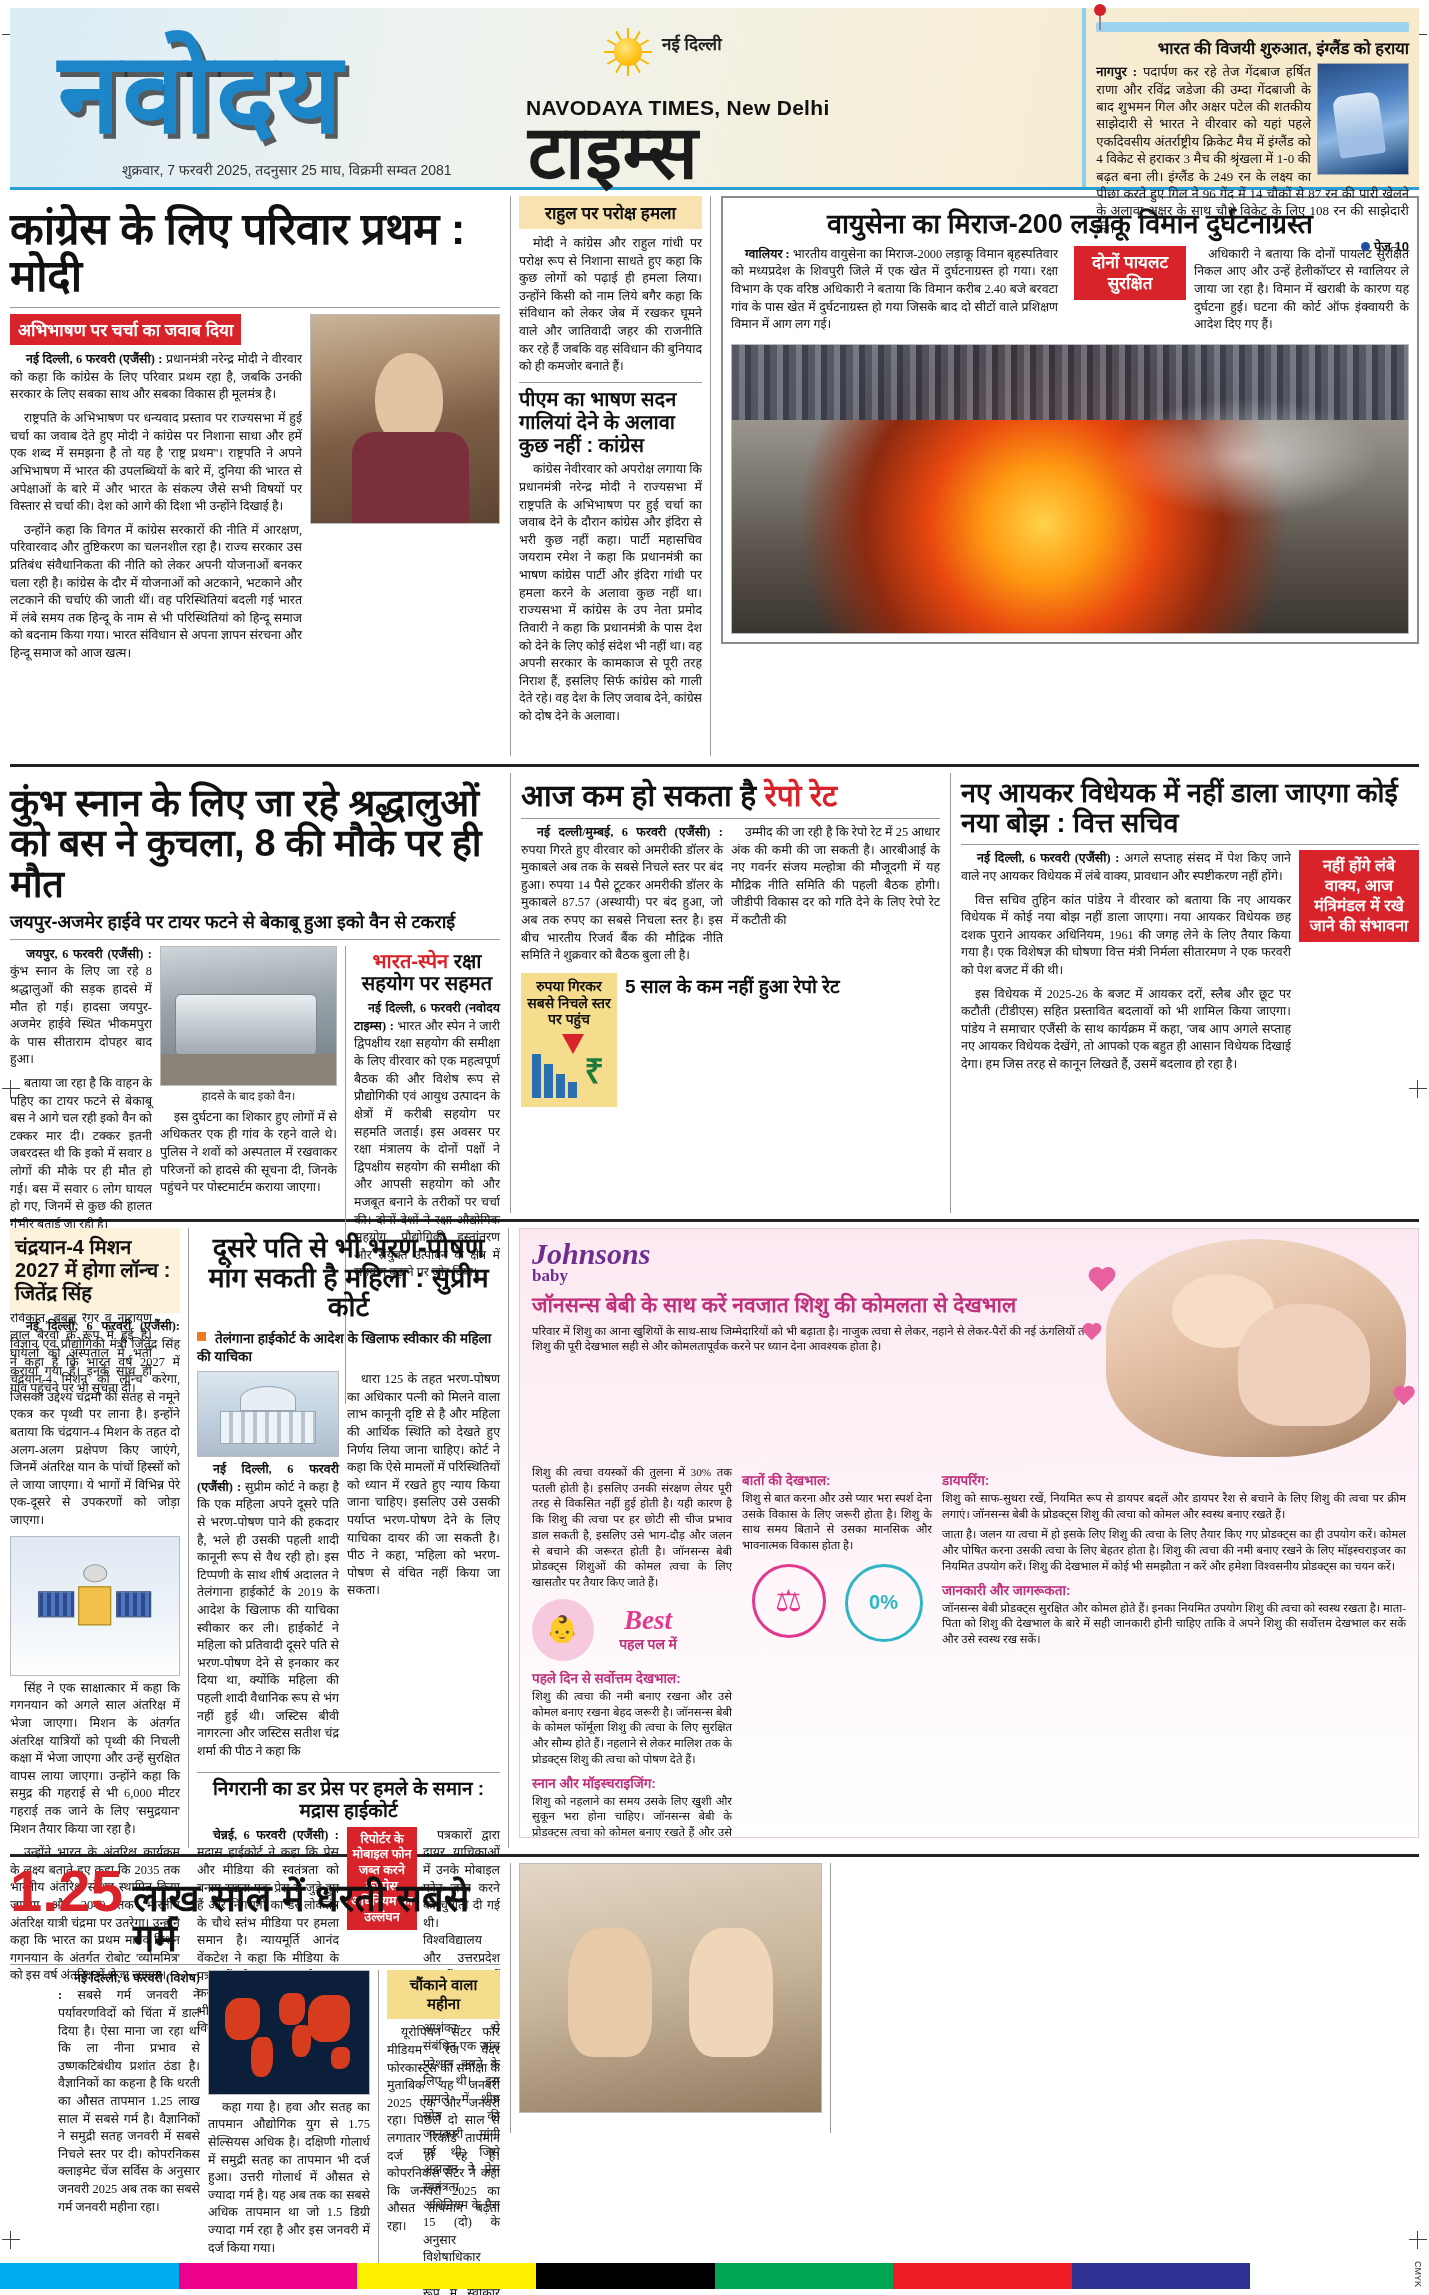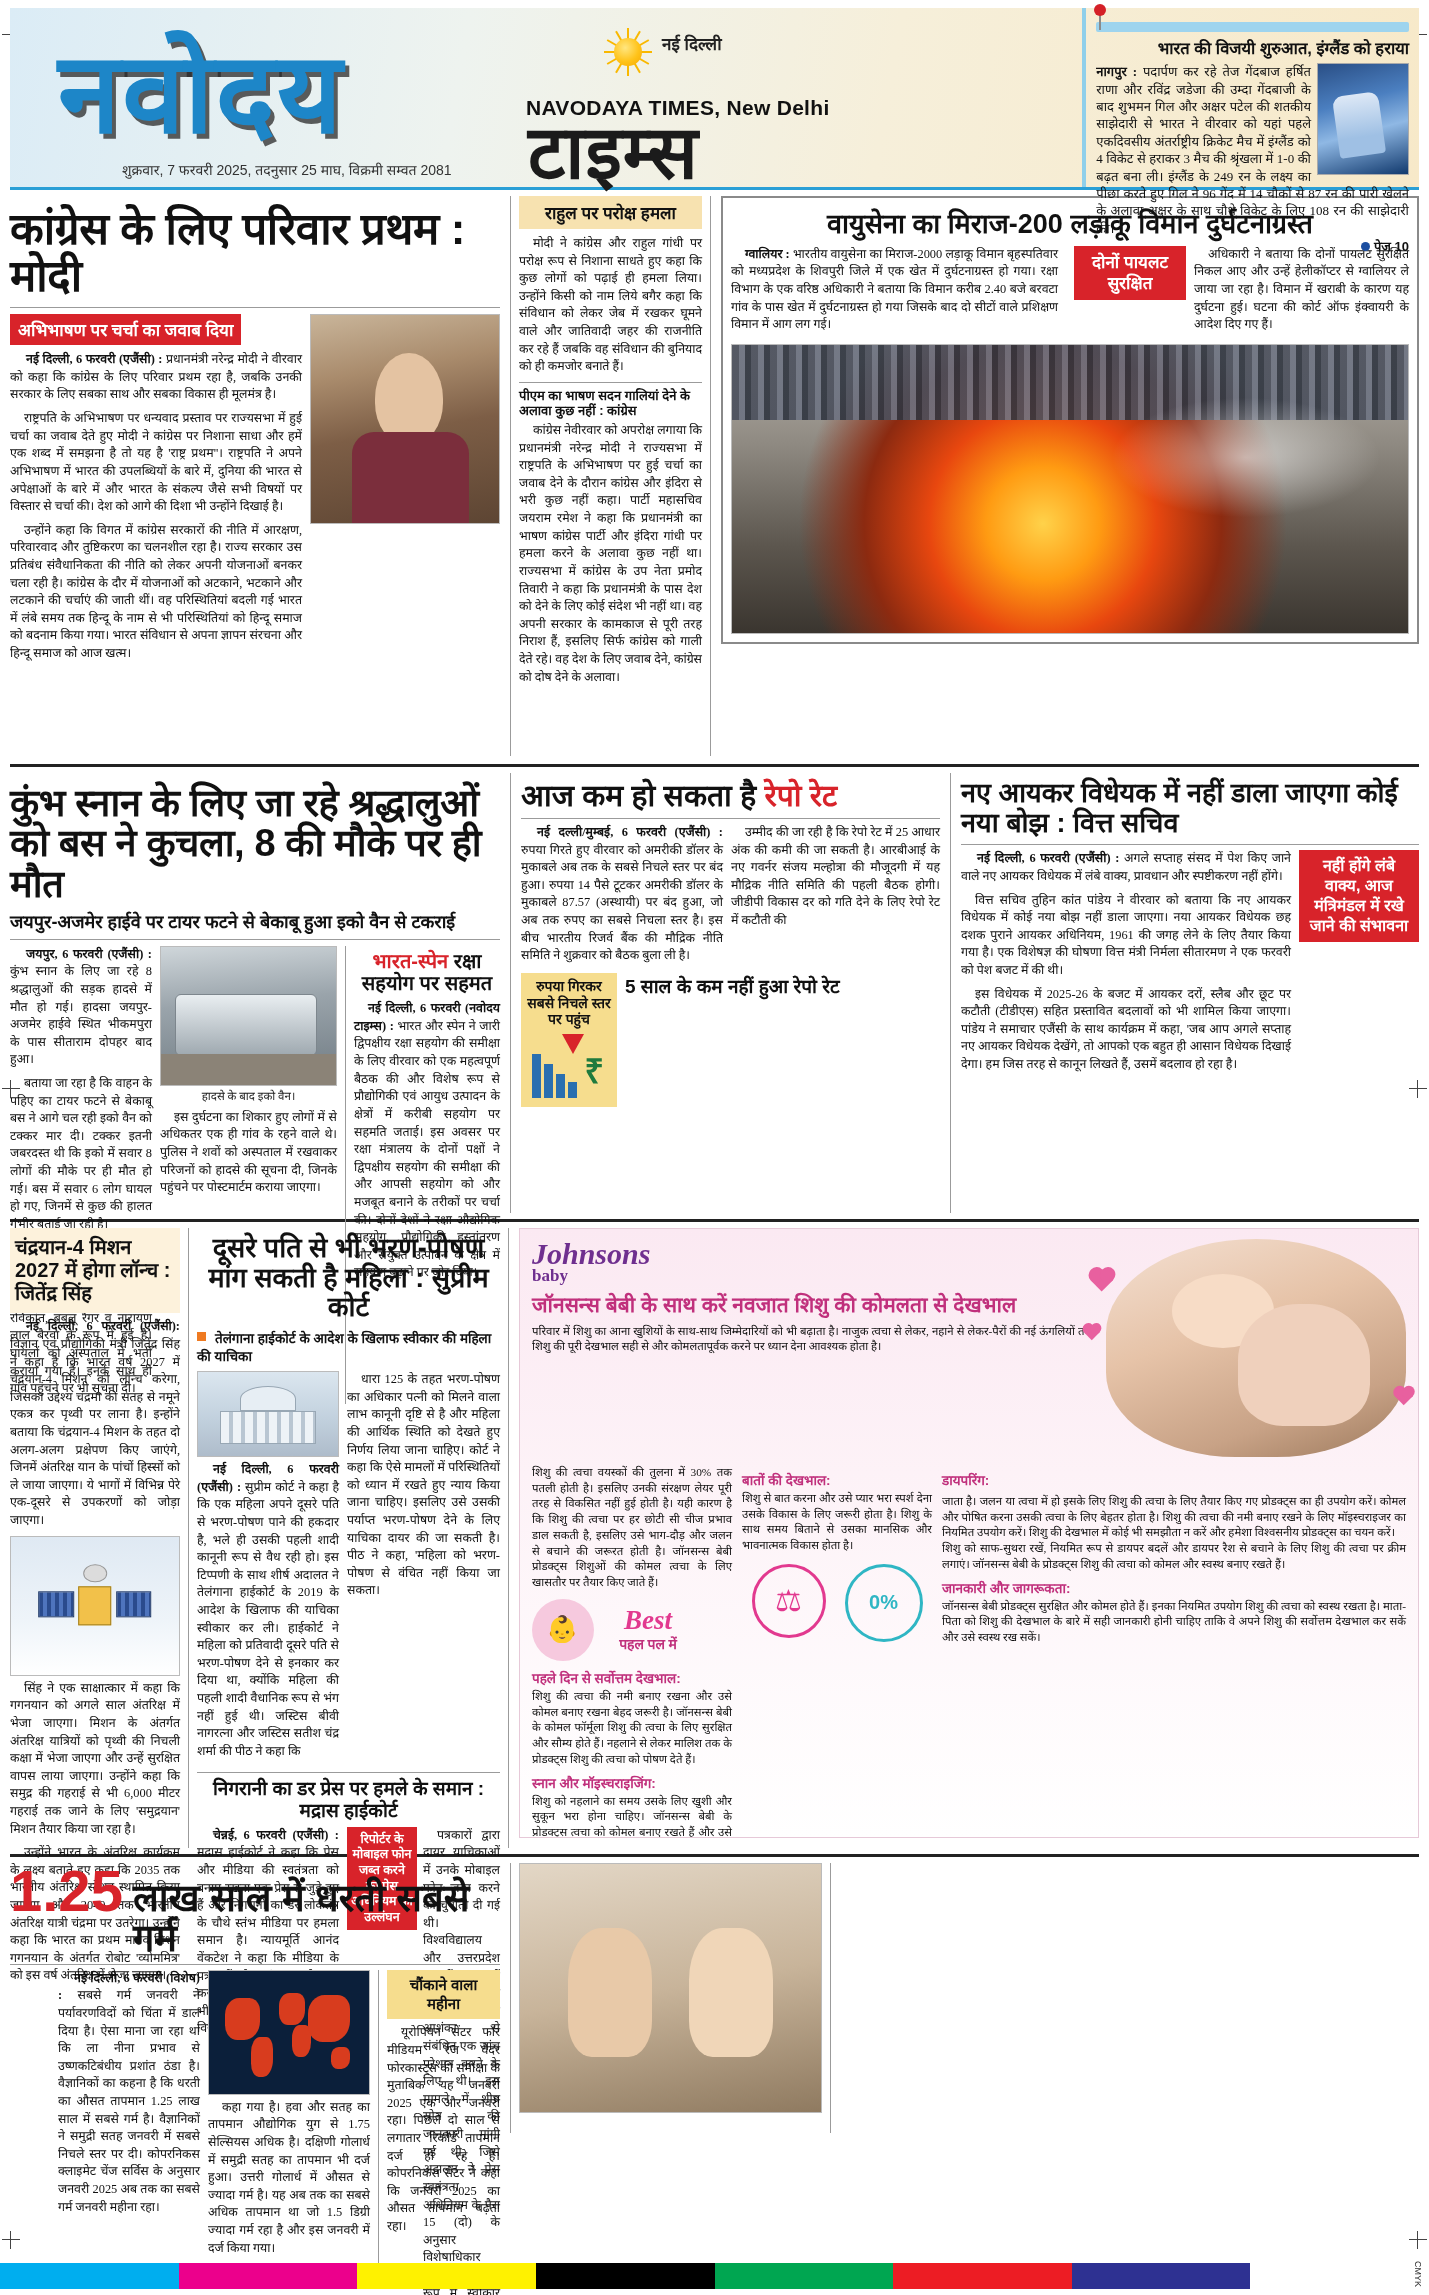--- a/index.html
+++ b/index.html
@@ -76,21 +76,21 @@
   .hrule{ border-top:1px solid #9b9b9b; }
   .hrule-thick{ border-top:3px solid #222; }
 
   h1.head-xl{ font-family:"Liberation Sans",sans-serif; font-weight:700;
     font-size:44px; line-height:1.06; margin:10px 0 8px; letter-spacing:-.4px; }
   h2.head-l{ font-family:"Liberation Sans",sans-serif; font-weight:700;
     font-size:31px; line-height:1.1; margin:6px 0 6px; }
   h3.head-m{ font-family:"Liberation Sans",sans-serif; font-weight:700;
     font-size:22px; line-height:1.14; margin:4px 0 5px; }
   h4.head-s{ font-family:"Liberation Sans",sans-serif; font-weight:700;
-    font-size:13px; line-height:1.16; margin:3px 0 4px; }
+    font-size:20px; line-height:1.16; margin:3px 0 4px; }
   p.body{ font-size:12.4px; line-height:1.42; text-align:justify; margin:0 0 6px; text-indent:14px; }
   p.body.first{ text-indent:16px; }
   .place{ font-weight:700; }
 
   .redband{ background:#d8232a; color:#fff; font-family:"Liberation Sans",sans-serif;
     font-weight:700; font-size:17px; padding:4px 8px; display:inline-block; margin-bottom:6px; }
   .creamband{ background:#f7e2b0; color:#111; font-family:"Liberation Sans",sans-serif;
     font-weight:700; font-size:17px; padding:5px 8px; display:block; text-align:center; }
   .redbox{ background:#d8232a; color:#fff; font-family:"Liberation Sans",sans-serif;
     font-weight:700; font-size:17px; line-height:1.25; padding:6px 8px; text-align:center; }
@@ -505,22 +505,22 @@
             <div class="ad-body">शिशु से बात करना और उसे प्यार भरा स्पर्श देना उसके विकास के लिए जरूरी होता है। शिशु के साथ समय बिताने से उसका मानसिक और भावनात्मक विकास होता है।</div>
 
             <div class="cols" style="justify-content:space-around; margin:10px 0;">
               <div class="scale-icon">⚖</div>
               <div class="pct-badge">0%</div>
             </div>
           </div>
 
           <div style="flex:1;">
             <div class="ad-sec">डायपरिंग:</div>
+            <div class="ad-body">शिशु को साफ-सुथरा रखें, नियमित रूप से डायपर बदलें और डायपर रैश से बचाने के लिए शिशु की त्वचा पर क्रीम लगाएं। जॉनसन्स बेबी के प्रोडक्ट्स शिशु की त्वचा को कोमल और स्वस्थ बनाए रखते हैं।</div>
             <div class="ad-body" style="margin-top:5px;">जाता है। जलन या त्वचा में हो इसके लिए शिशु की त्वचा के लिए तैयार किए गए प्रोडक्ट्स का ही उपयोग करें। कोमल और पोषित करना उसकी त्वचा के लिए बेहतर होता है। शिशु की त्वचा की नमी बनाए रखने के लिए मॉइस्चराइजर का नियमित उपयोग करें। शिशु की देखभाल में कोई भी समझौता न करें और हमेशा विश्वसनीय प्रोडक्ट्स का चयन करें।</div>
-            <div class="ad-body">शिशु को साफ-सुथरा रखें, नियमित रूप से डायपर बदलें और डायपर रैश से बचाने के लिए शिशु की त्वचा पर क्रीम लगाएं। जॉनसन्स बेबी के प्रोडक्ट्स शिशु की त्वचा को कोमल और स्वस्थ बनाए रखते हैं।</div>
             <div class="ad-sec">जानकारी और जागरूकता:</div>
             <div class="ad-body">जॉनसन्स बेबी प्रोडक्ट्स सुरक्षित और कोमल होते हैं। इनका नियमित उपयोग शिशु की त्वचा को स्वस्थ रखता है। माता-पिता को शिशु की देखभाल के बारे में सही जानकारी होनी चाहिए ताकि वे अपने शिशु की सर्वोत्तम देखभाल कर सकें और उसे स्वस्थ रख सकें।</div>
           </div>
         </div>
 
       </div>
     </div>
   </div>
 
   <div class="hrule-thick" style="margin:6px 0;"></div>

